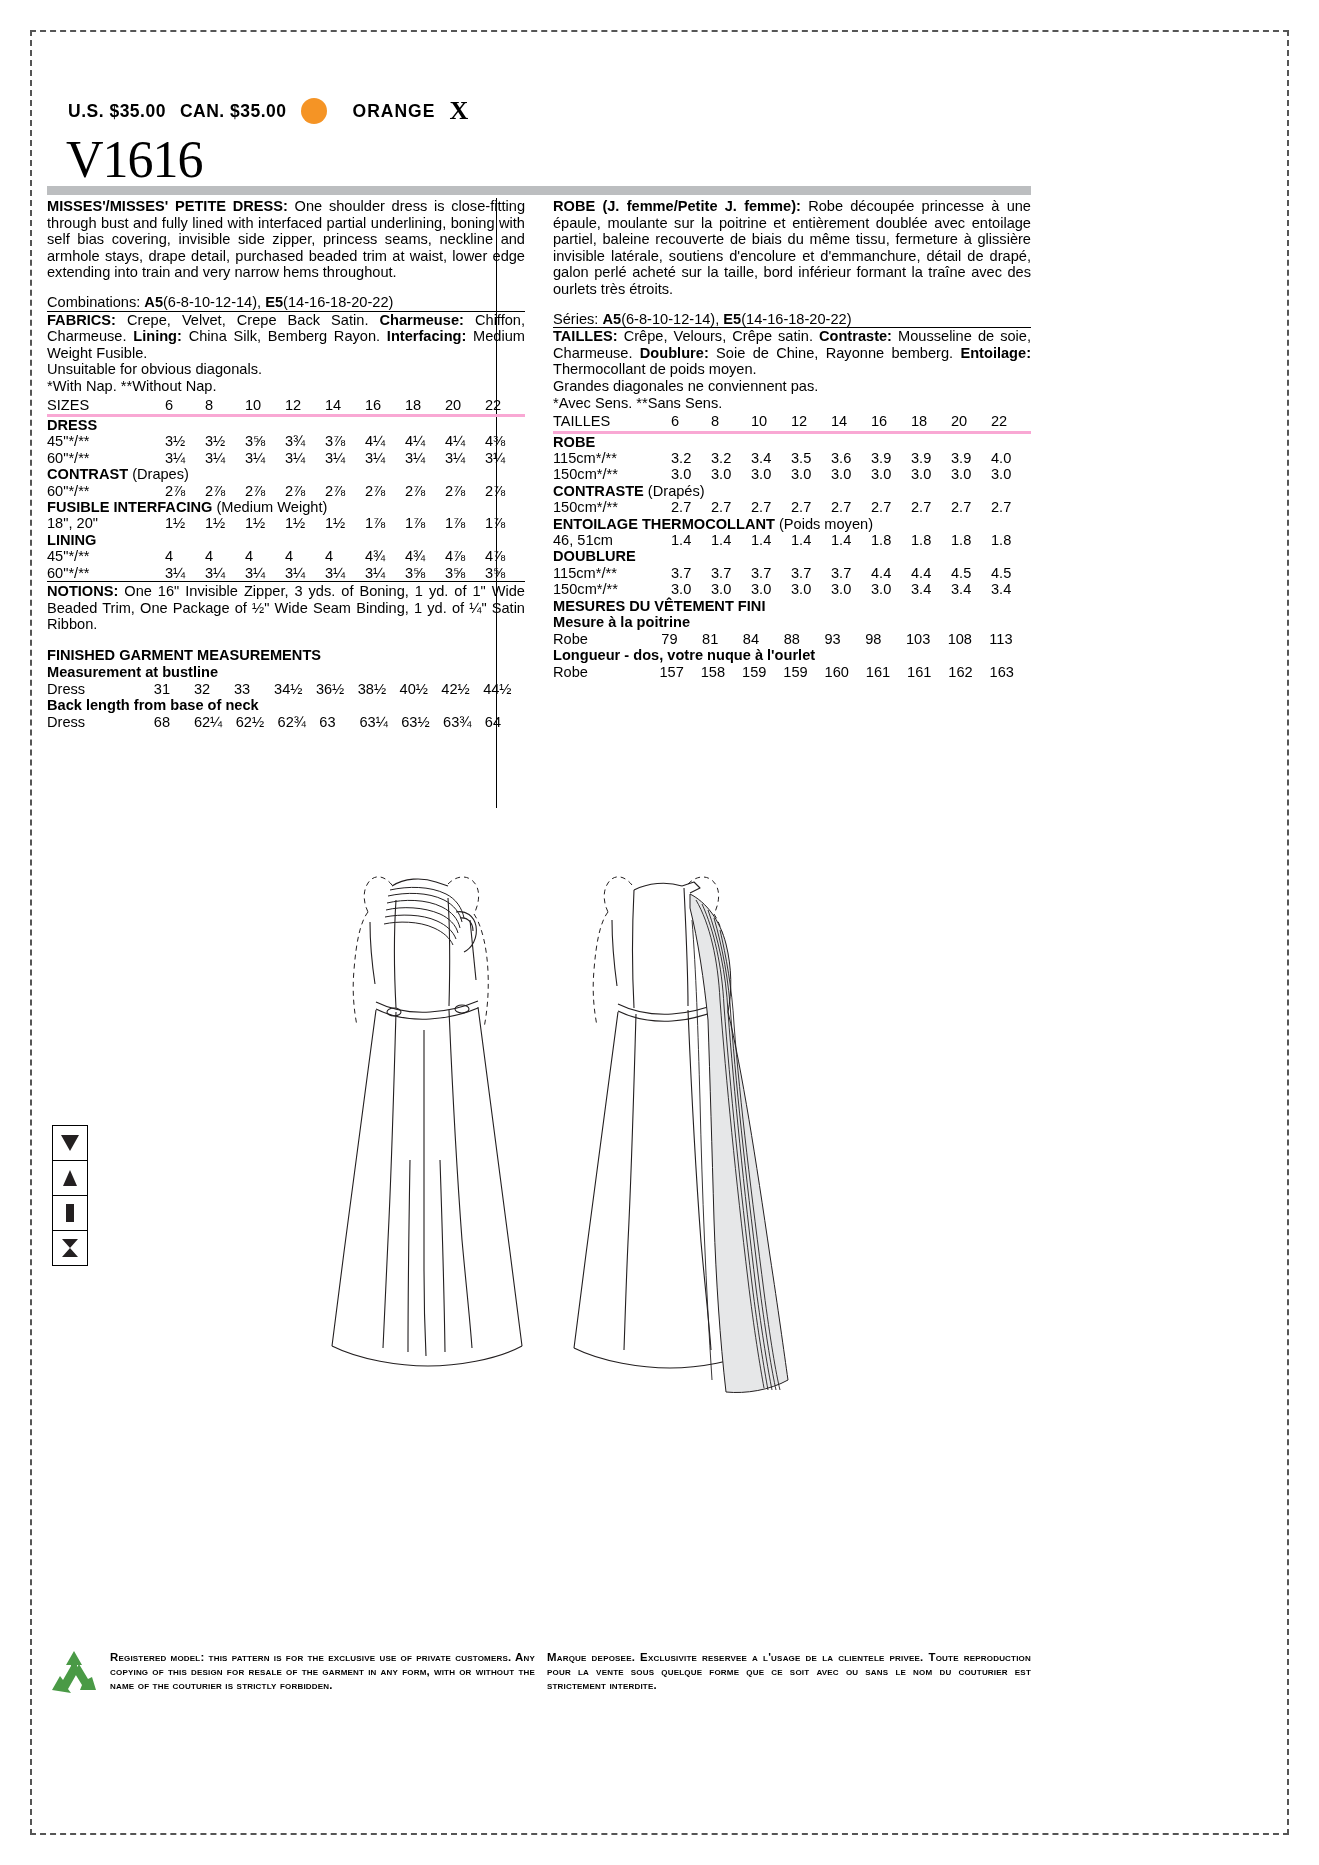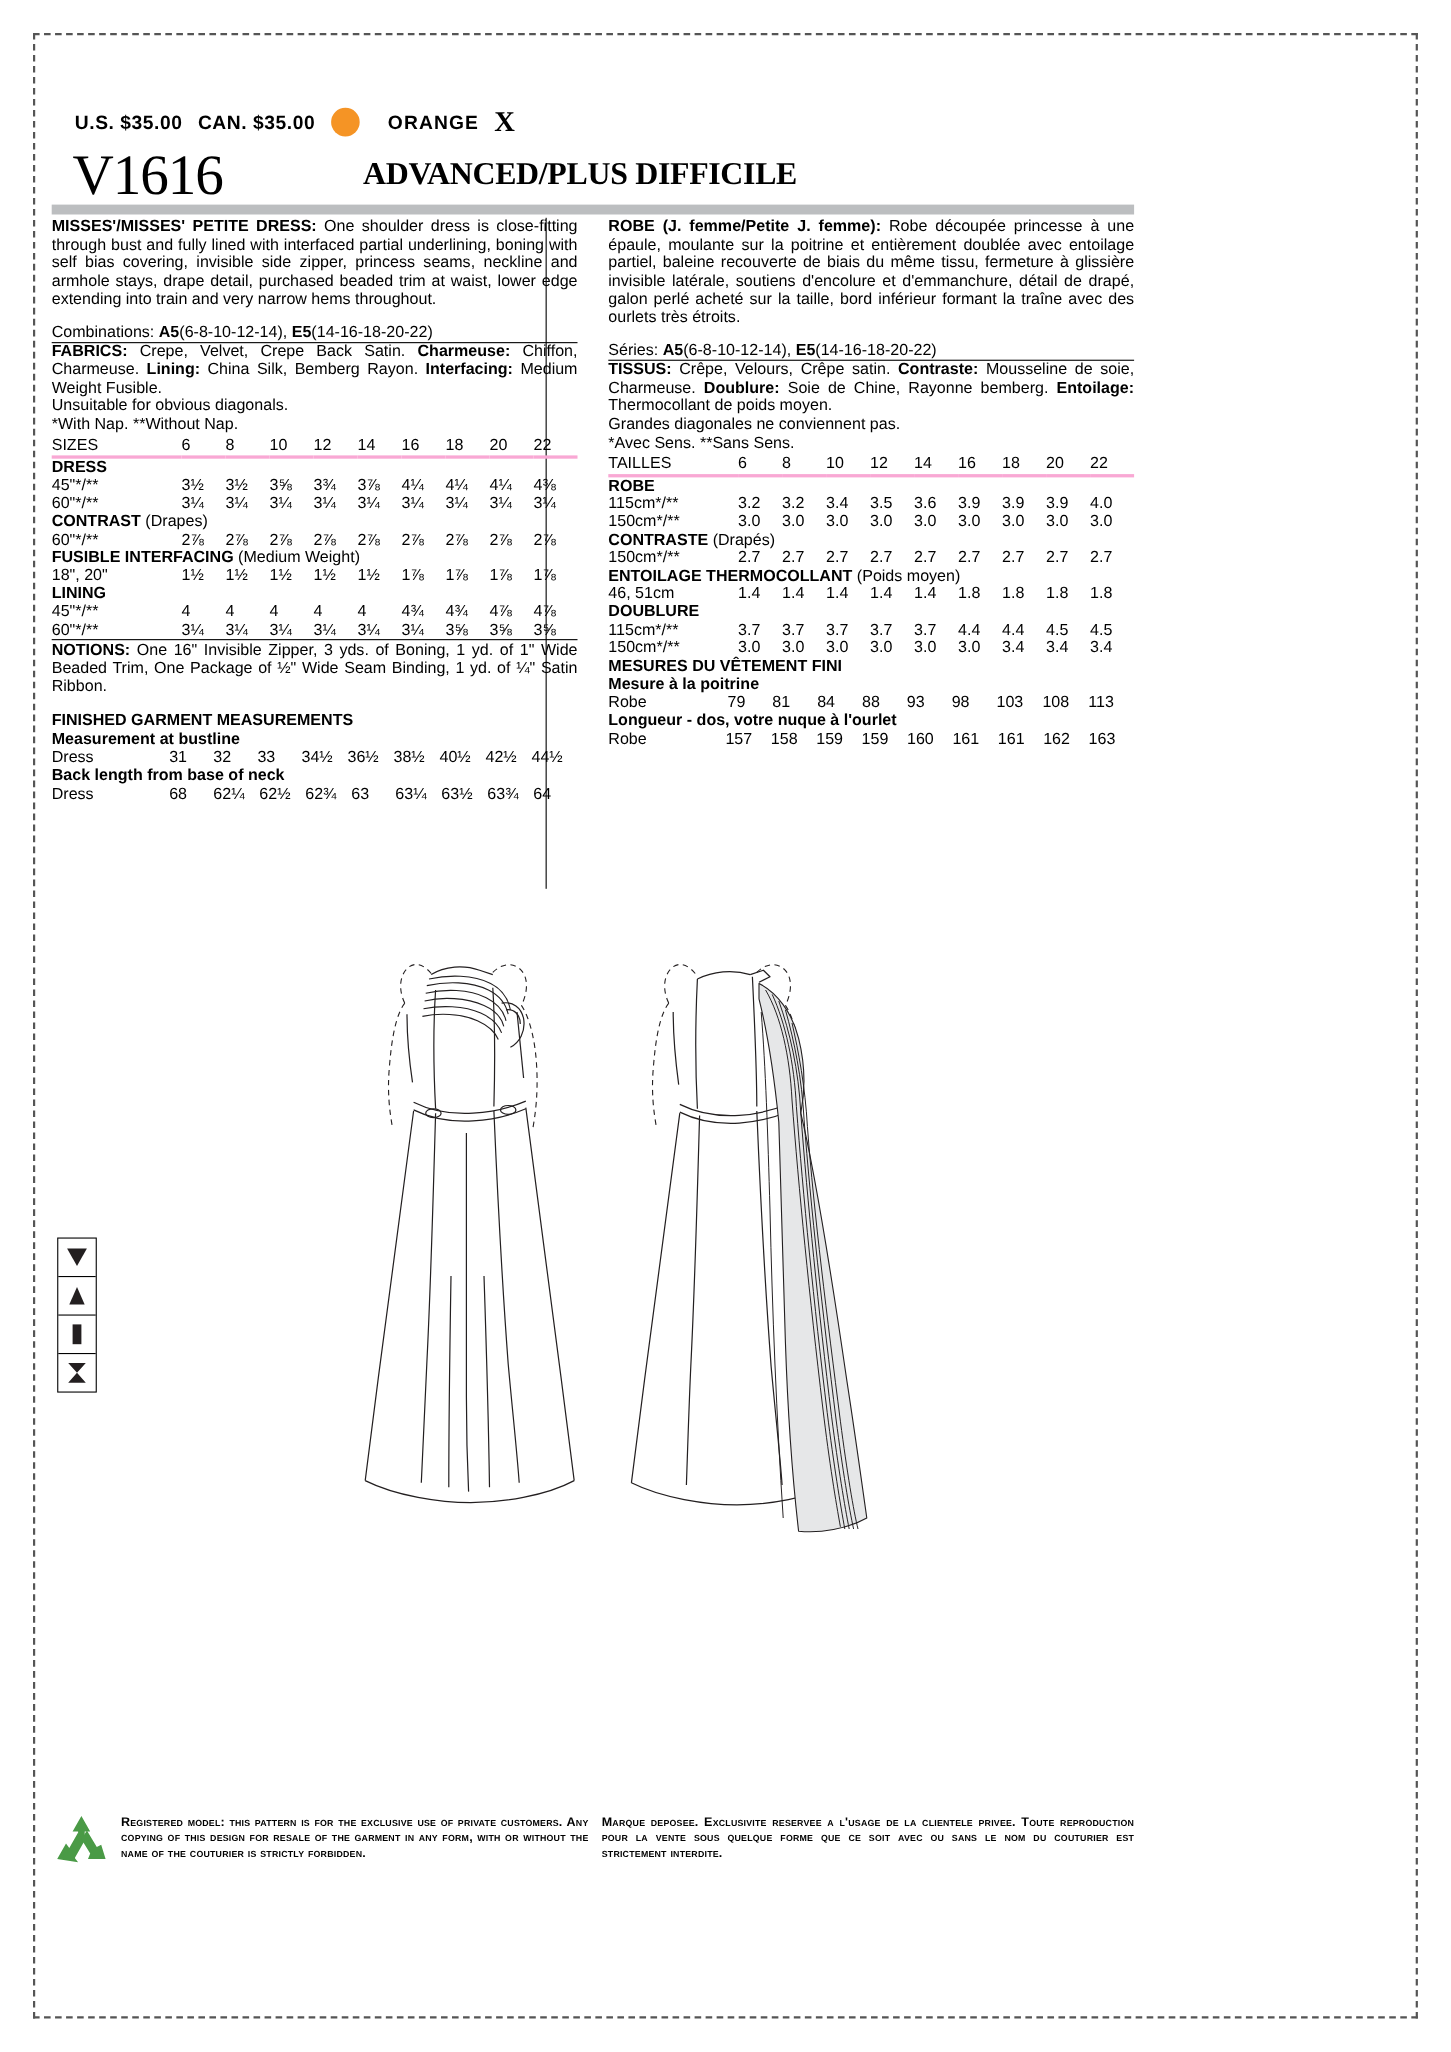--- a/index.html
+++ b/index.html
@@ -131,21 +131,20 @@
 
   <div class="priceline">
     <span class="seg">U.S. $35.00</span>
     <span class="seg">CAN.  $35.00</span>
     <span class="dot"></span>
     <span class="colorname">ORANGE</span>
     <span class="xmark">X</span>
   </div>
 
   <div class="patnum">V1616</div>
-  <div class="difficulty">ADVANCED/PLUS DIFFICILE</div>
 
   <div class="greybar b2"></div>
   <div class="vdiv"></div>
 
   <div class="cols">
 
     <div class="col left">
       <p class="para"><b>MISSES'/MISSES' PETITE DRESS:</b><span> One shoulder dress is close-fitting through bust and fully lined with interfaced partial underlining, boning with self bias covering, invisible side zipper, princess seams, neckline and armhole stays, drape detail, purchased beaded trim at waist, lower edge extending into train and very narrow hems throughout.</span></p>
 
       <div class="gap"></div>
@@ -301,21 +300,21 @@
 
     <div class="col right">
       <p class="para"><b>ROBE (J. femme/Petite J. femme):</b><span> Robe découpée princesse à une épaule, moulante sur la poitrine et entièrement doublée avec entoilage partiel, baleine recouverte de biais du même tissu, fermeture à glissière invisible latérale, soutiens d'encolure et d'emmanchure, détail de drapé, galon perlé acheté sur la taille, bord inférieur formant la traîne avec des ourlets très étroits.</span></p>
 
       <div class="gap"></div>
 
       <p class="para nojust"><span>Séries: </span><b>A5</b><span>(6-8-10-12-14), </span><b>E5</b><span>(14-16-18-20-22)</span></p>
 
       <div class="ruleline"></div>
 
-      <p class="para"><b>TISSUS:</b><span> Crêpe, Velours, Crêpe satin. </span><b>Contraste:</b><span> Mousseline de soie, Charmeuse. </span><b>Doublure:</b><span> Soie de Chine, Rayonne bemberg. </span><b>Entoilage:</b><span> Thermocollant de poids moyen.</span></p>
+      <p class="para"><b>TAILLES:</b><span> Crêpe, Velours, Crêpe satin. </span><b>Contraste:</b><span> Mousseline de soie, Charmeuse. </span><b>Doublure:</b><span> Soie de Chine, Rayonne bemberg. </span><b>Entoilage:</b><span> Thermocollant de poids moyen.</span></p>
 
       <p class="para nojust">Grandes diagonales ne conviennent pas.</p>
       <p class="para nojust">*Avec Sens. **Sans Sens.</p>
 
       <table class="yard">
         <tbody>
             <tr class="hdr">
               <td class="lab">TAILLES</td>
               <td class="num">6</td>
               <td class="num">8</td>

